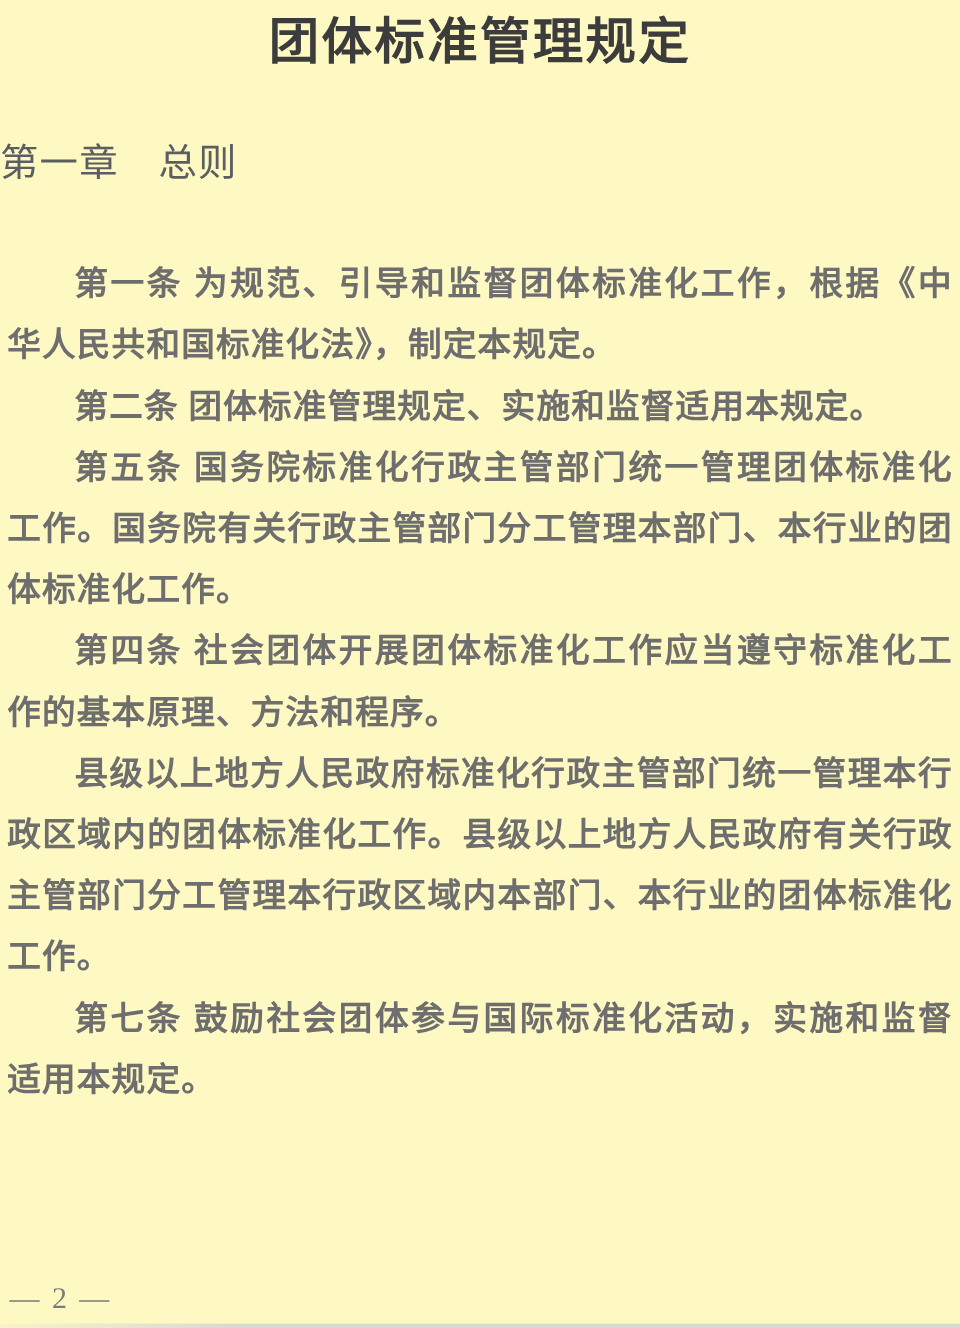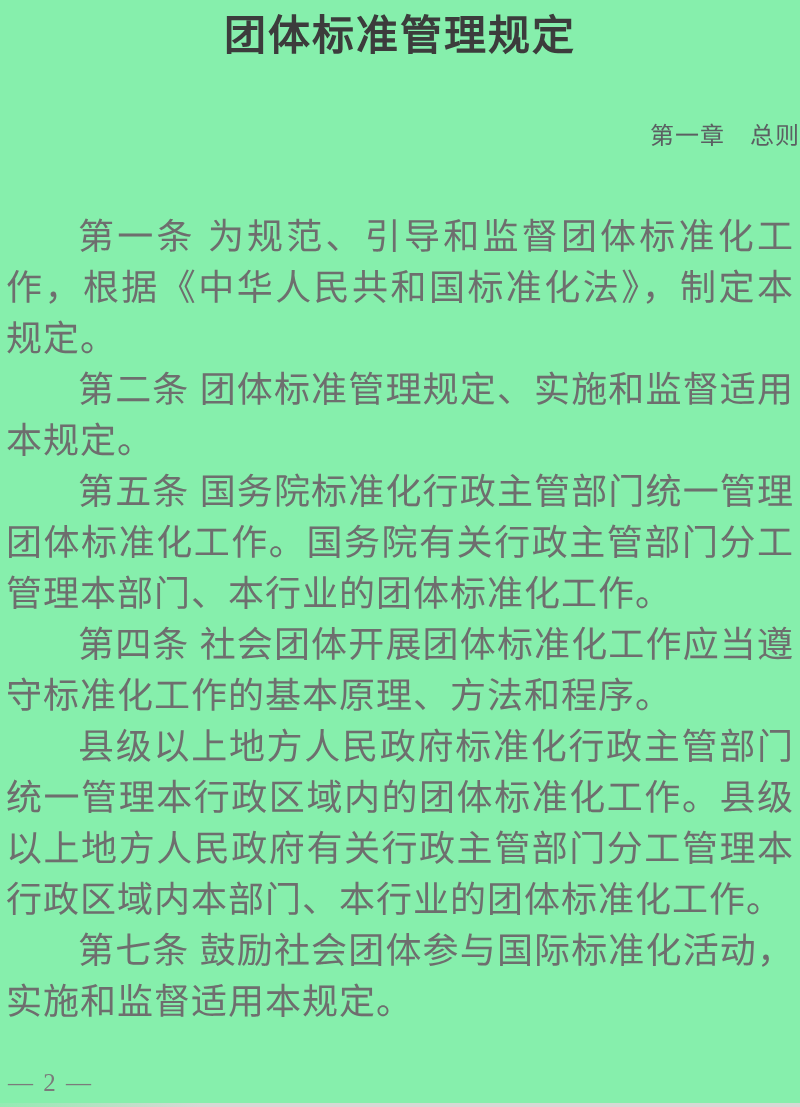--- a/index.html
+++ b/index.html
@@ -5,58 +5,59 @@
   html, body {
     margin: 0;
     padding: 0;
     background: #e8e8e8;
   }
   .page {
     position: relative;
     width: 800px;
     height: 1107px;
     margin: 0 auto;
-    background: #86efac;
+    background: #fef9c3;
     overflow: hidden;
     box-sizing: border-box;
   }
   .doc-title {
     margin: 0;
     padding-top: 10px;
     text-align: center;
     font-family: "Liberation Serif", "DejaVu Serif", serif;
     font-weight: bold;
     font-size: 42px;
     line-height: 52px;
     letter-spacing: 2px;
     color: #3c3c3c;
   }
   .chapter-heading {
     margin: 56px 0 0 0;
-    text-align: right;
+    text-align: left;
     font-family: Liberation Serif, serif;
     font-weight: 500;
-    font-size: 24px;
+    font-size: 32px;
     line-height: 36px;
     letter-spacing: 1px;
     color: #5b5f62;
   }
   .doc-body {
     margin-top: 58px;
     padding: 0 6px;
   }
   .doc-body p {
     margin: 0;
     text-indent: 2em;
     text-align: justify;
     font-family: "Liberation Serif", "DejaVu Serif", serif;
-    font-size: 36px;
+    font-size: 28px;
     line-height: 51px;
     letter-spacing: 1px;
     color: #6e6e6e;
+    font-weight: bold;
   }
   .page-footer {
     position: absolute;
     left: 8px;
     bottom: 10px;
     font-family: "Liberation Serif", "DejaVu Serif", serif;
     font-size: 25px;
     color: #7b7b7b;
     letter-spacing: 2px;
   }

